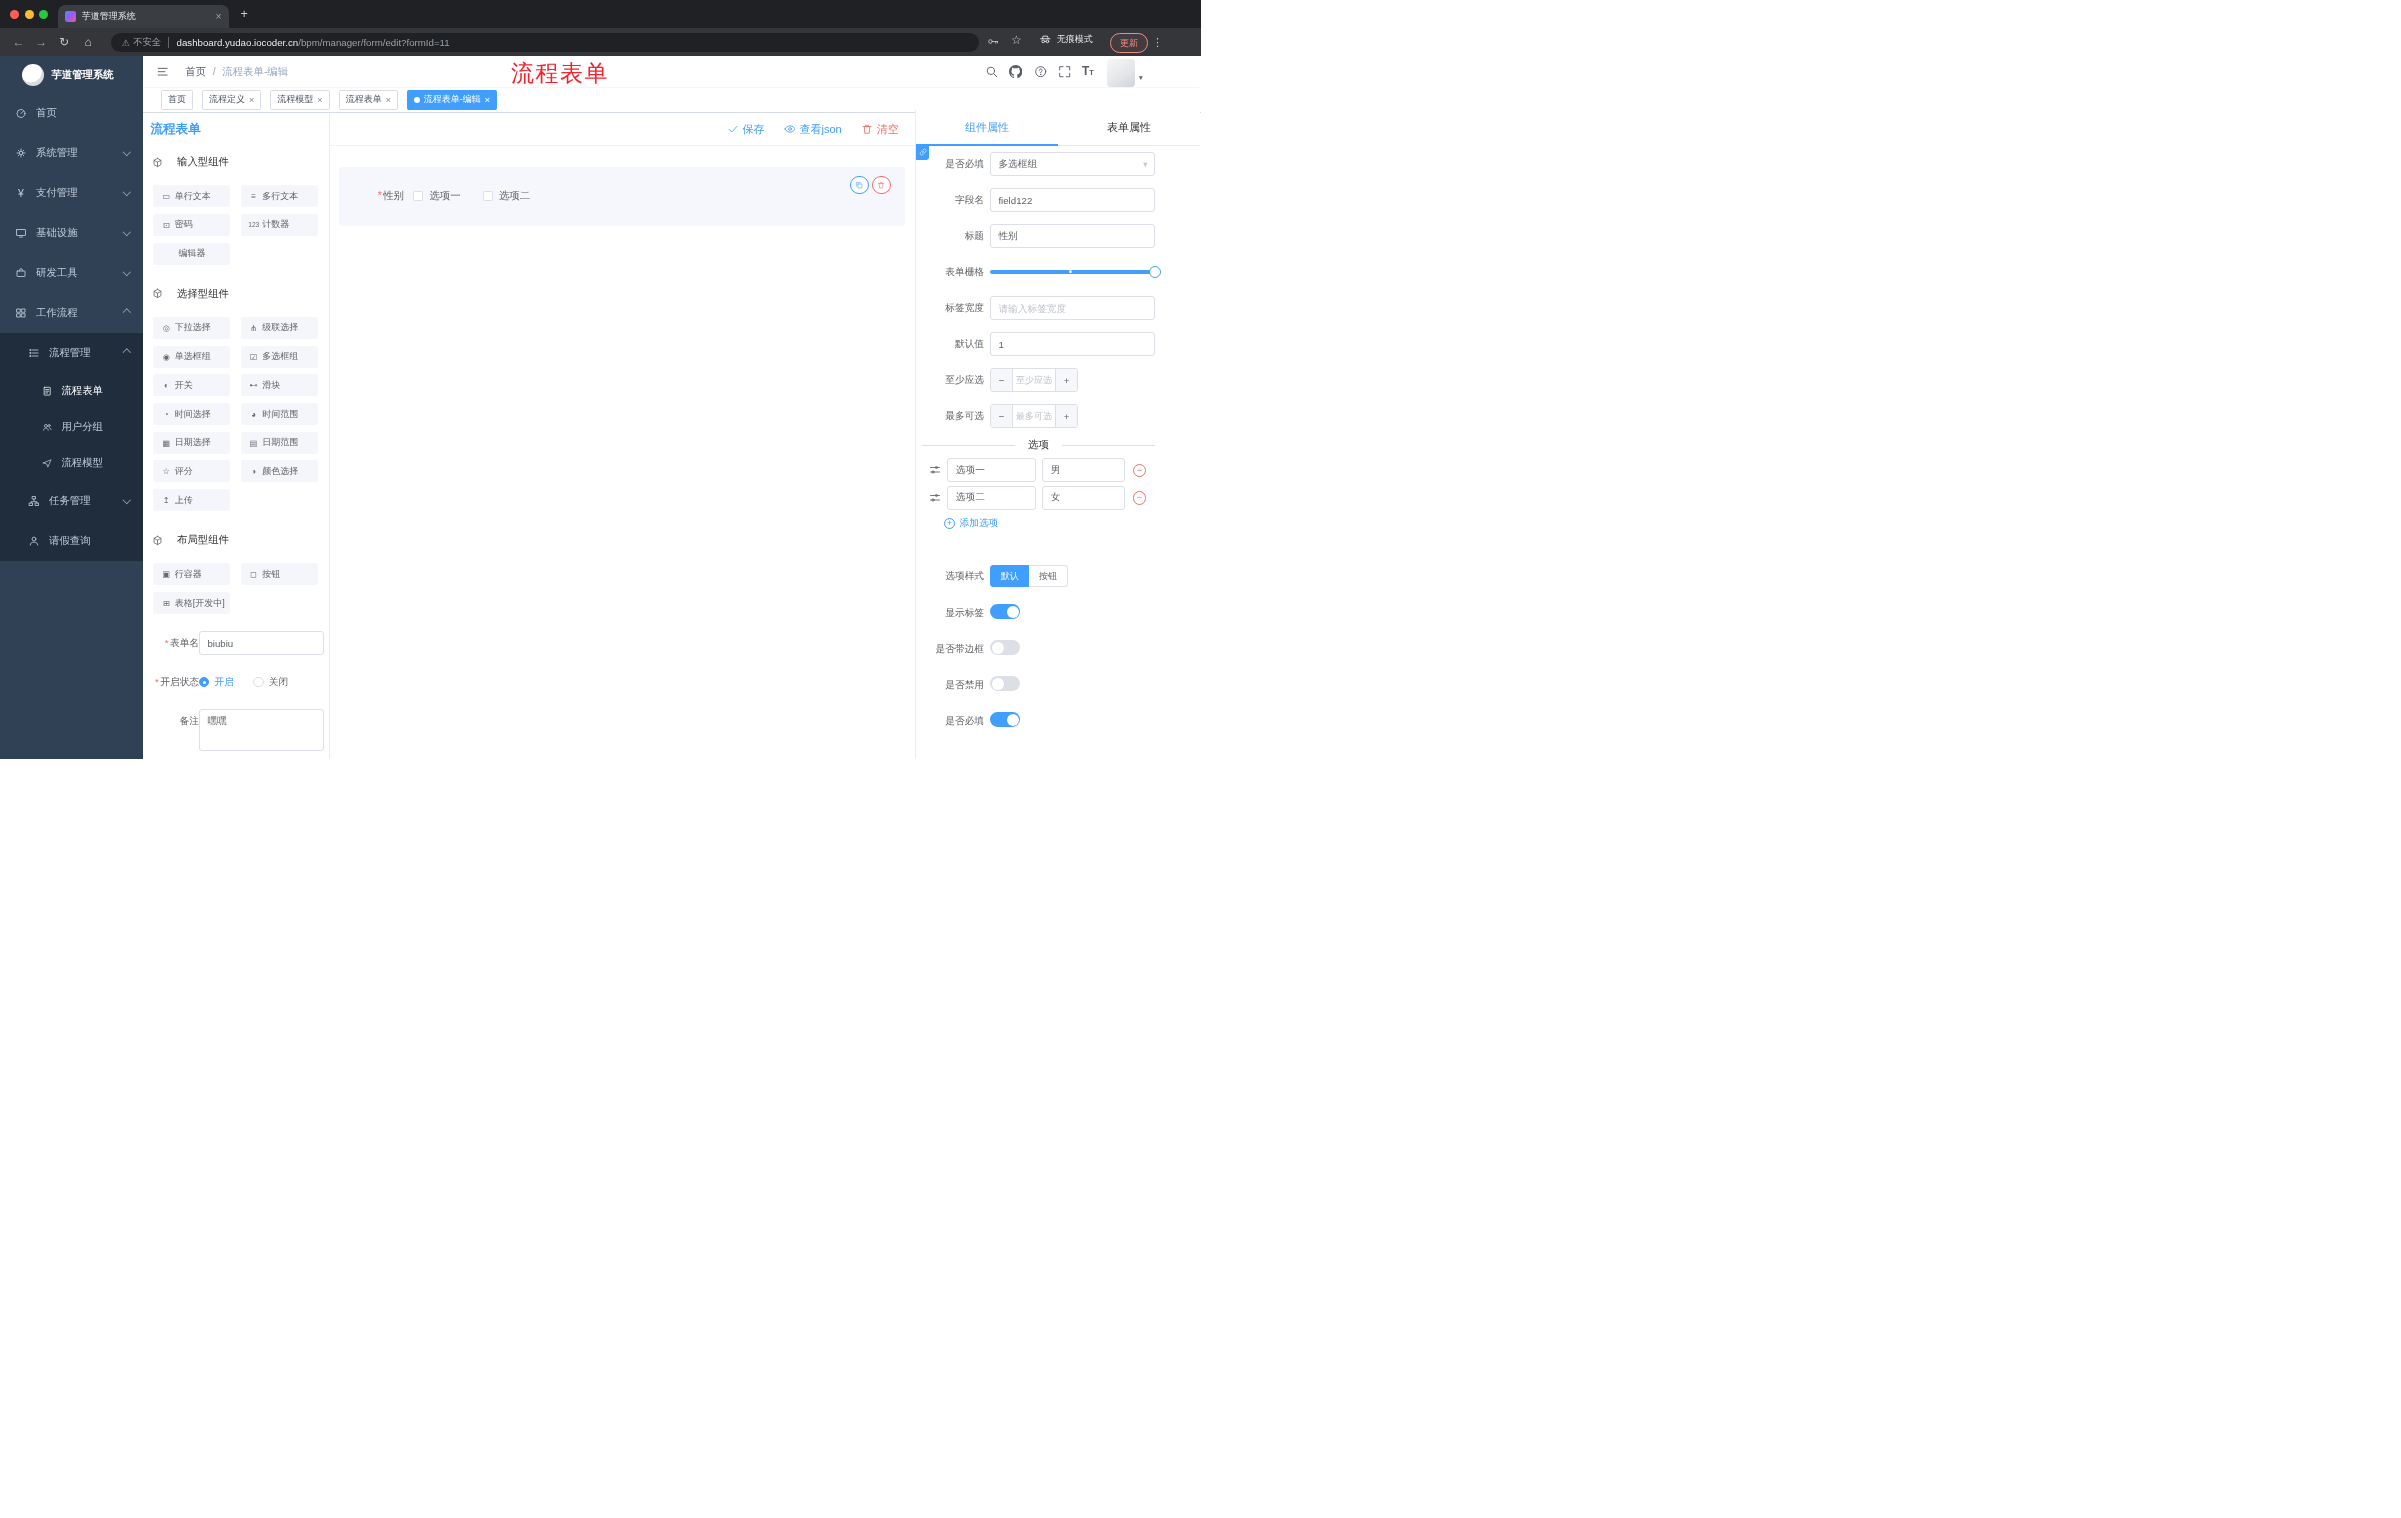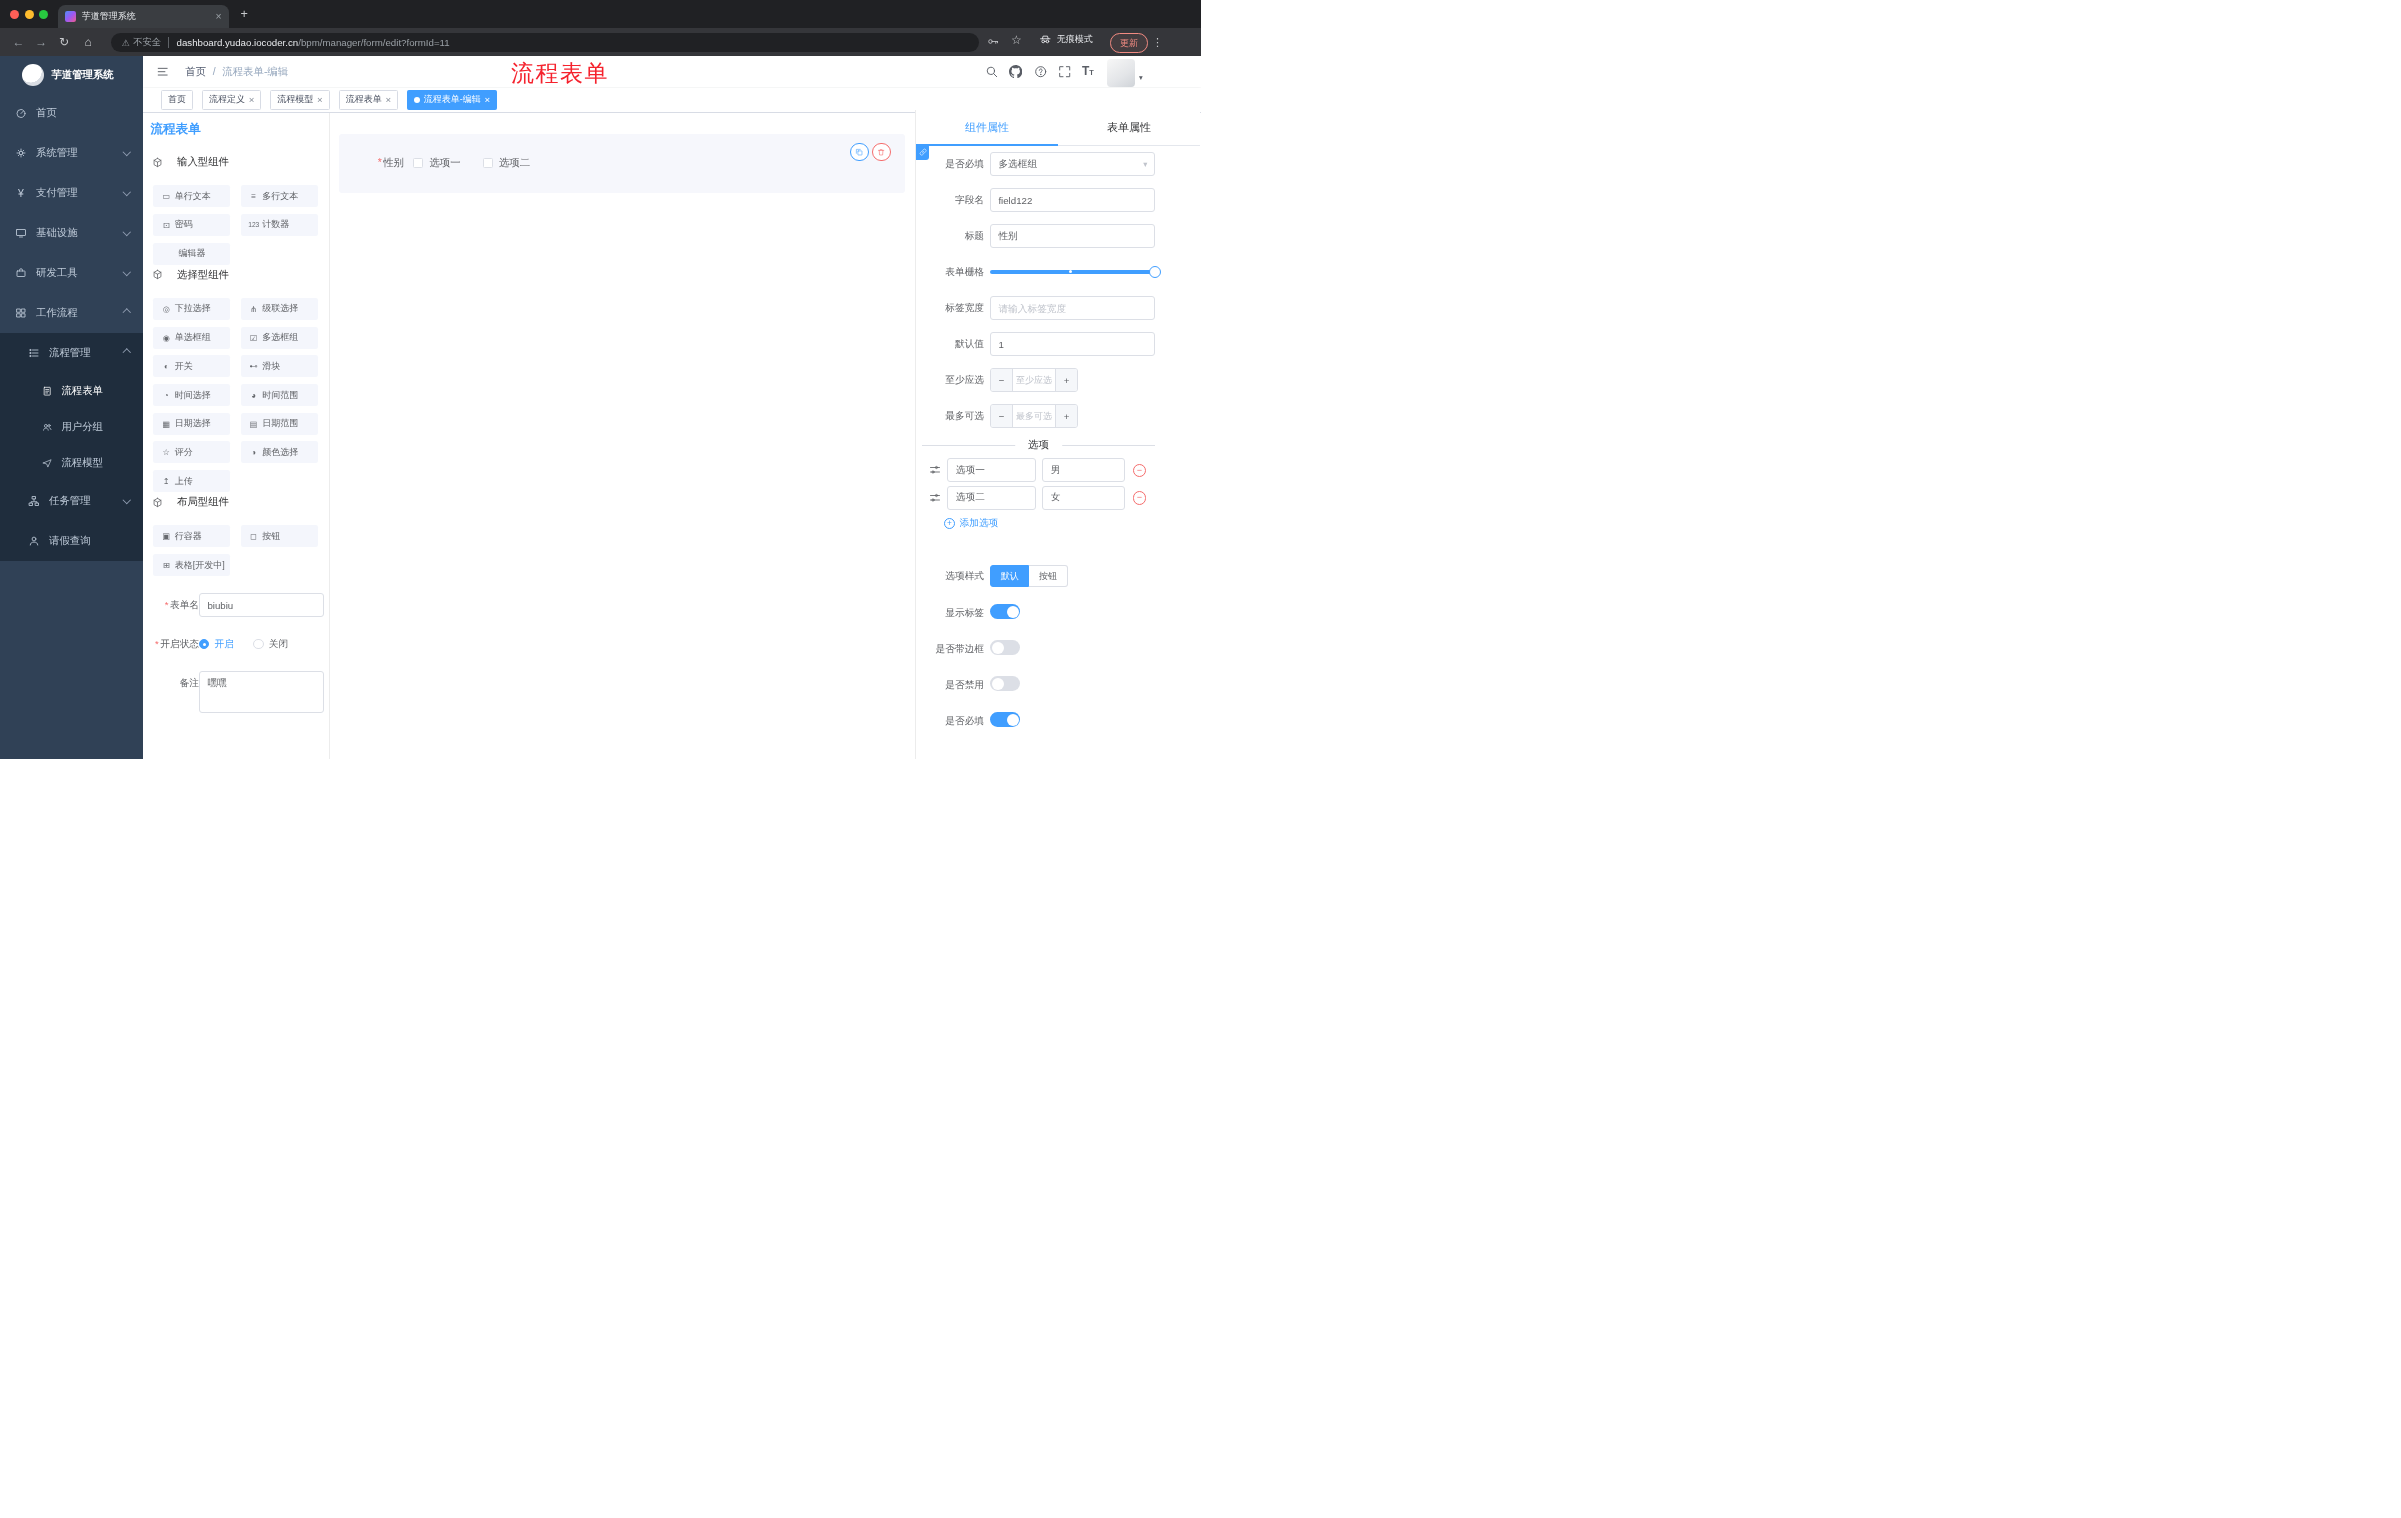--- a/index.html
+++ b/index.html
@@ -74,21 +74,21 @@
        font-size:9px;display:flex;align-items:center;gap:3.7px;cursor:pointer;box-sizing:border-box}
   .tag .x{font-size:9.7px;color:#8a919c}
   .tag.active{background:#409eff;border-color:#409eff;color:#fff}
   .tag.active .x{color:#fff}
   .tdot{width:6px;height:6px;border-radius:50%;background:#fff}
 
   
   .lpanel{left:143px;top:113px;width:187px;bottom:0;background:#fff;border-right:0.7px solid #ececec;box-sizing:border-box;overflow:hidden}
   .lp-title{height:33px;line-height:33px;padding-left:7.4px;color:#409eff;font-size:12.6px;font-weight:bold}
   .group-h{display:flex;align-items:center;gap:14px;margin:9px 0 16.3px 9px;font-size:10.4px;color:#303133}
-  .group-h.later{margin-top:3px}
+  .group-h.later{margin-top:22px}
   .group-h svg{width:11px;height:11px;color:#606266}
   .cgrid{display:grid;grid-template-columns:77px 77px;column-gap:10.4px;row-gap:6.7px;padding:0 10.4px}
   .cbtn{height:22px;background:#f4f6fc;border-radius:2.2px;display:flex;align-items:center;padding-left:7.4px;
         font-size:9px;color:#606266;cursor:move;box-sizing:border-box;white-space:nowrap}
   .cbtn .cicon{width:11px;margin-right:3px;text-align:center;font-size:8.2px;color:#66696e;flex-shrink:0}
   .cbtn.center{justify-content:center;padding-left:0}
   .metaform{padding:17px 5.2px 0 3px}
   .mrow{display:flex;align-items:center;margin-bottom:15px}
   .mrow.top{align-items:flex-start}
   .mlabel{width:53px;text-align:right;font-size:9.7px;color:#606266;margin-right:0;flex-shrink:0;line-height:24px}
@@ -535,20 +535,42 @@
       </span>
     </div>
     <div class="mrow top">
       <span class="mlabel">备注</span>
       <textarea class="inp mtext" style="">嘿嘿</textarea>
     </div>
   </div>
 </div>
 
 <div class="abs canvas">
+  <div class="cbar">
+    <span class="act">
+      <svg class="ic" viewBox="0 0 24 24">
+          <path d="M4 12.5l5.5 5.5L20 6.5"></path>
+        </svg>
+      <span>保存</span>
+    </span>
+    <span class="act">
+      <svg class="ic" viewBox="0 0 24 24">
+          <path d="M2 12s3.8-6.5 10-6.5S22 12 22 12s-3.8 6.5-10 6.5S2 12 2 12z"></path>
+          <circle cx="12" cy="12" r="2.8"></circle>
+        </svg>
+      <span>查看json</span>
+    </span>
+    <span class="act danger">
+      <svg class="ic" viewBox="0 0 24 24">
+          <path d="M4 7h16M9 7V4.8h6V7"></path>
+          <path d="M6.5 7l1 13.5h9l1-13.5"></path>
+        </svg>
+      <span>清空</span>
+    </span>
+  </div>
   <div class="cbody">
     <div class="ditem">
       <span class="flabel"><span class="req">*</span><span>性别</span></span>
       <span class="cbl">
         <span class="cb"></span>
         <span>选项一</span>
       </span>
       <span class="cbl">
         <span class="cb"></span>
         <span>选项二</span>

